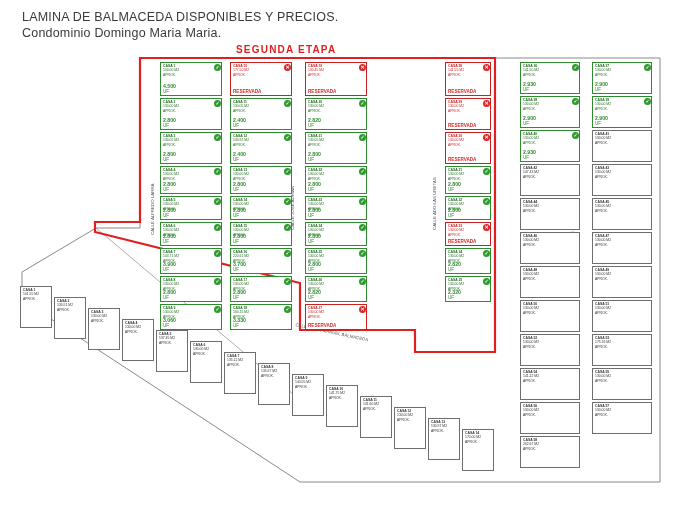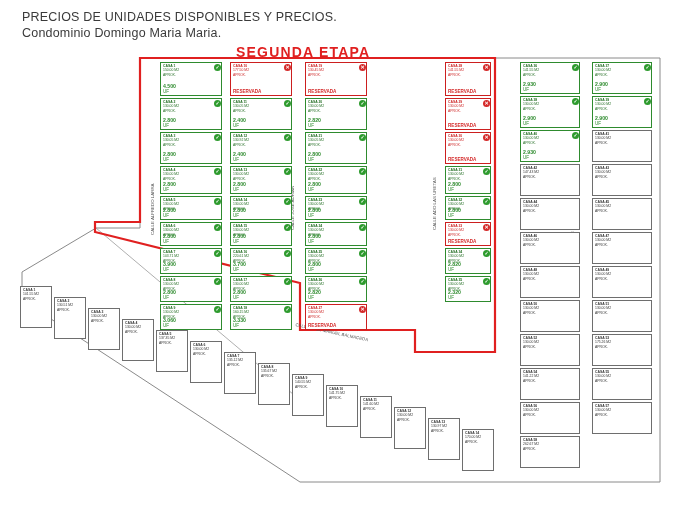--- a/index.html
+++ b/index.html
@@ -3,21 +3,21 @@
 <meta charset="utf-8">
 <style>
   html,body{margin:0;padding:0;}
   body{width:680px;height:508px;background:#ffffff;font-family:"Liberation Sans",sans-serif;overflow:hidden;position:relative;}
   #stage{position:relative;width:680px;height:508px;}
 
   .title-block{position:absolute;left:22px;top:10px;}
   .title-line1{font-size:12.5px;color:#3a3a3a;letter-spacing:.2px;white-space:nowrap;}
   .title-line2{font-size:12.5px;color:#3a3a3a;letter-spacing:.2px;white-space:nowrap;margin-top:2px;}
 
-  .etapa-label{position:absolute;left:236px;top:44px;font-size:14px;font-weight:bold;color:#e02020;letter-spacing:1.2px;white-space:nowrap;}
+  .etapa-label{position:absolute;left:236px;top:44px;font-size:10px;font-weight:bold;color:#e02020;letter-spacing:1.2px;white-space:nowrap;}
 
   
   .red-zone{position:absolute;left:0;top:0;width:680px;height:508px;pointer-events:none;}
 
   
   .lot{position:absolute;box-sizing:border-box;border:1px solid #6e6e6e;background:#ffffff;}
   .lot .lbl{position:absolute;left:2px;top:1px;right:2px;font-size:3.4px;line-height:1.25;color:#333;}
   .lot .lbl b{font-weight:bold;}
   .lot.green{border-color:#2e8b2e;}
   .lot.green .lbl{color:#1f6b1f;}
@@ -34,21 +34,21 @@
 
   .street{position:absolute;font-size:4.4px;color:#555;white-space:nowrap;}
   .street.rot{transform-origin:0 0;}
 </style>
 </head>
 <body>
 
 <div id="stage">
 
   <div class="title-block">
-    <div class="title-line1">PRECIOS DE UNIDADES DISPONIBLES Y PRECIOS.</div>
+    <div class="title-line1">LAMINA DE BALMACEDA DISPONIBLES Y PRECIOS.</div>
     <div class="title-line2">Condominio Domingo Maria Maria.</div>
   </div>
 
   <div class="etapa-label">SEGUNDA ETAPA</div>
 
   <svg class="red-zone" viewBox="0 0 680 508">
 
     <path d="M140 58 L660 58 L660 482 L300 482 L22 300 L22 272 L96 228 L140 228 Z" fill="none" stroke="#8a8a8a" stroke-width="1"></path>
 
     <path d="M96 228 L300 400" fill="none" stroke="#9a9a9a" stroke-width="0.8"></path>

